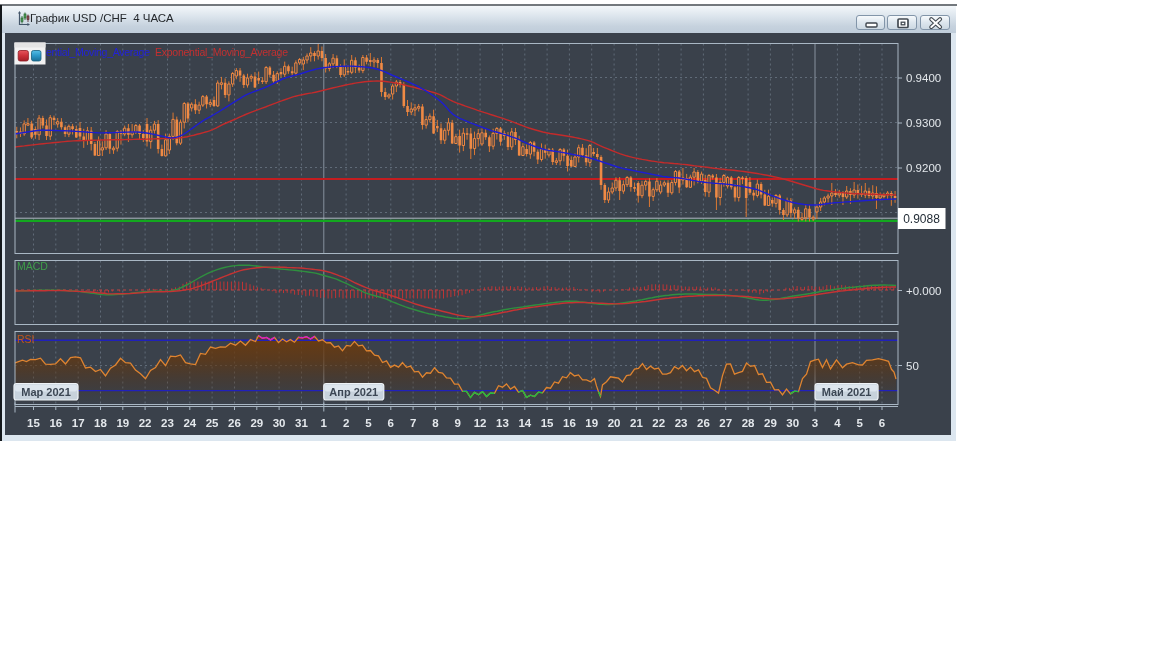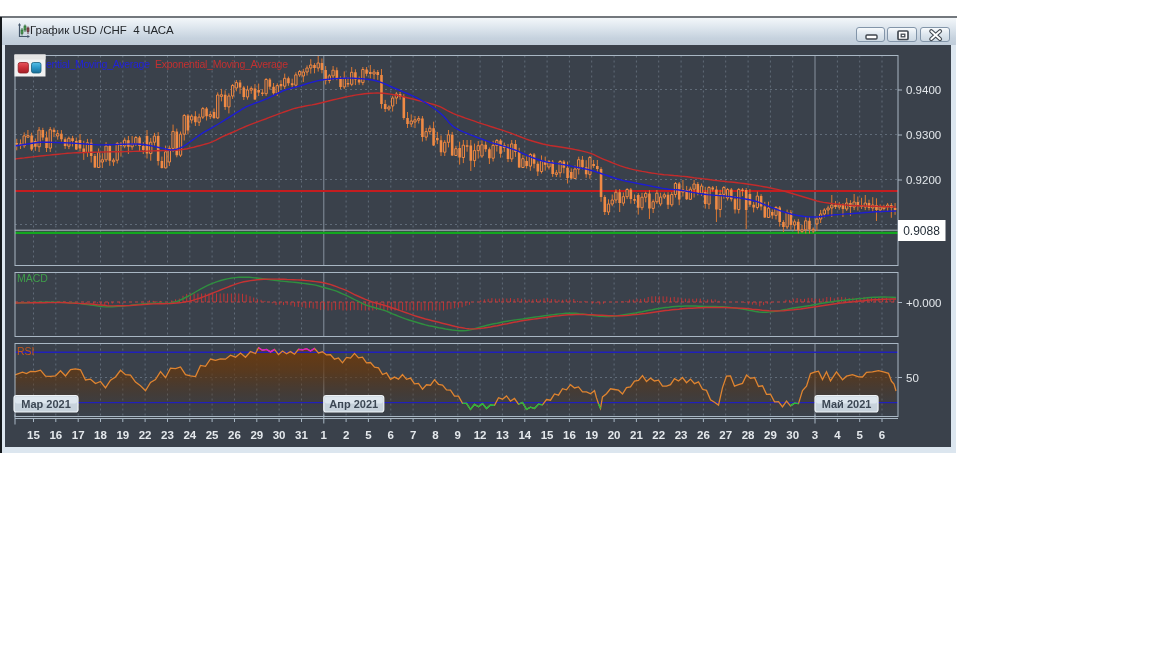--- a/index.html
+++ b/index.html
@@ -1,15 +1,15 @@
 <!DOCTYPE html>
 <html><head><meta charset="utf-8"><style>
 *{margin:0;padding:0;box-sizing:border-box}
 body{width:1152px;height:648px;background:#fff;font-family:"Liberation Sans",sans-serif;position:relative;overflow:hidden}
-#win{position:absolute;left:0;top:16px;width:957px;height:437px}
+#win{position:absolute;left:0;top:4px;width:957px;height:437px}
 #topline{position:absolute;left:0;top:0;width:957px;height:1.5px;background:#73787d}
 #leftline{position:absolute;left:0;top:1px;width:1.5px;height:436px;background:#14181c}
 #title{position:absolute;left:1.5px;top:1.5px;width:954px;height:27.5px;background:linear-gradient(180deg,#f3f7fa 0%,#dbe4ec 40%,#c6d2de 75%,#bfccd9 100%)}
 #tb{position:absolute;left:1.5px;top:29px;width:954px;height:407.5px;background:#dce6ef}
 .btn{position:absolute;top:9px;width:29.5px;height:15.5px;border:1px solid #8295a9;border-radius:3px;background:linear-gradient(180deg,#f7fafc,#dde6ee 50%,#ccd8e2)}
 #ttext{position:absolute;left:28.5px;top:6.5px;font-size:11.5px;color:#24282c;letter-spacing:0px}
 </style></head><body>
 <div id="win">
 <div id="title">
 <svg width="12" height="16" style="position:absolute;left:16.5px;top:5px" viewBox="0 0 12 16">

